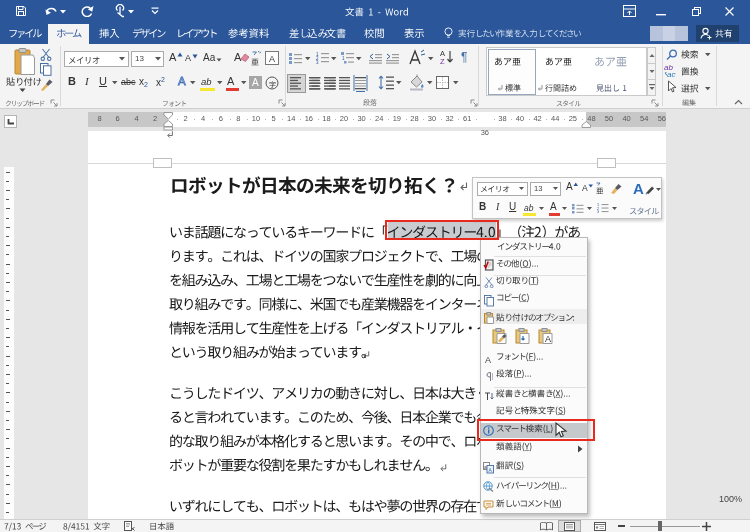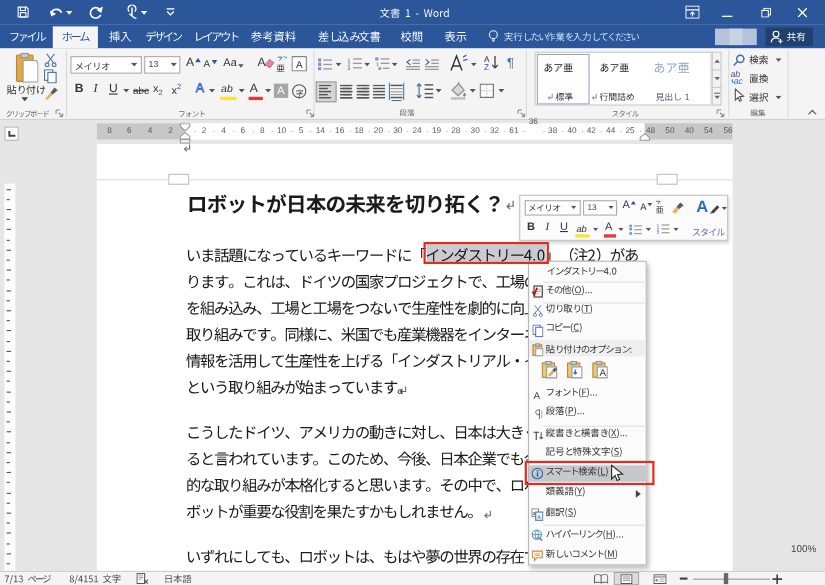--- a/index.html
+++ b/index.html
@@ -307,21 +307,21 @@
 <div class="rnum" style="left:308.8px;top:114px">16</div>
 <div class="rnum" style="left:326.4px;top:114px">18</div>
 <div class="rnum" style="left:344.0px;top:114px">20</div>
 <div class="rnum" style="left:361.6px;top:114px">30</div>
 <div class="rnum" style="left:379.2px;top:114px">24</div>
 <div class="rnum" style="left:396.8px;top:114px">19</div>
 <div class="rnum" style="left:414.4px;top:114px">28</div>
 <div class="rnum" style="left:432.0px;top:114px">30</div>
 <div class="rnum" style="left:449.6px;top:114px">32</div>
 <div class="rnum" style="left:467.2px;top:114px">61</div>
-<div class="rnum" style="left:484.8px;top:106px">36</div>
+<div class="rnum" style="left:484.8px;top:128px">36</div>
 <div class="rnum" style="left:502.4px;top:114px">38</div>
 <div class="rnum" style="left:520.0px;top:114px">40</div>
 <div class="rnum" style="left:537.6px;top:114px">42</div>
 <div class="rnum" style="left:555.2px;top:114px">44</div>
 <div class="rnum" style="left:572.8px;top:114px">25</div>
 <div class="rnum" style="left:99.5px;top:114px">8</div>
 <div class="rnum" style="left:117.5px;top:114px">6</div>
 <div class="rnum" style="left:136.5px;top:114px">4</div>
 <div class="rnum" style="left:155.0px;top:114px">2</div>
 <div class="rnum" style="left:591.4px;top:114px">48</div>

